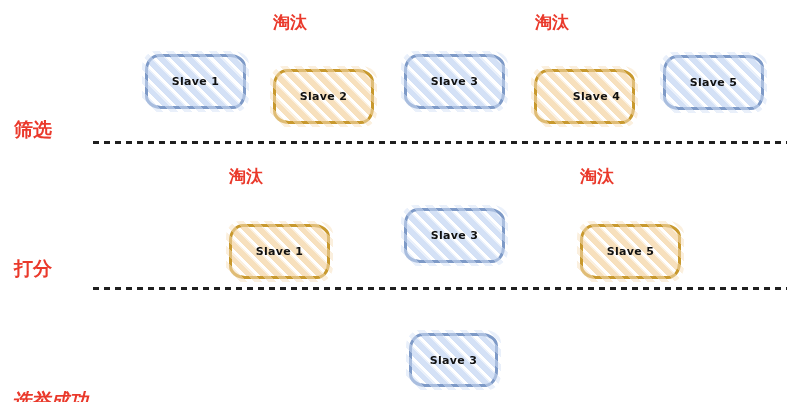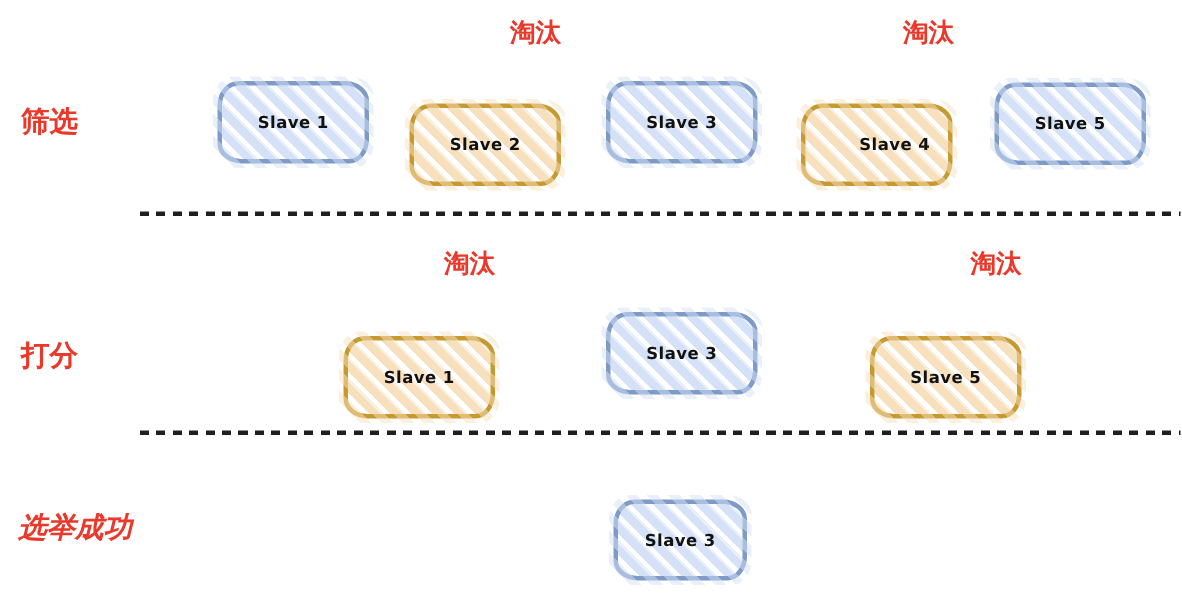--- a/index.html
+++ b/index.html
@@ -14,29 +14,30 @@
     isolation: isolate;
   }
 
   .stage-label {
     position: absolute;
     color: var(--label-red, #ea392b);
     font-weight: bold;
     font-size: 19px;
     line-height: 1.15;
     white-space: nowrap;
+    margin-top: 48px;
   }
   #stage-1 { left: 14px; top: 71px; }
-  #stage-2 { left: 14px; top: 227px; }
+  #stage-2 { left: 14px; top: 210px; }
   #stage-3 { left: 12px; top: 342px; font-style: italic; }
 
   .elim-tag {
     position: absolute;
     width: 101px;
-    text-align: right;
+    text-align: left;
     color: var(--label-red, #ea392b);
     font-weight: bold;
     font-size: 17px;
     line-height: 1.2;
     white-space: nowrap;
   }
   #tag-r1b2 { left: 273px; top: 12px; }
   #tag-r1b4 { left: 535px; top: 12px; }
   #tag-r2b1 { left: 229px; top: 166px; }
   #tag-r2b3 { left: 580px; top: 166px; }

